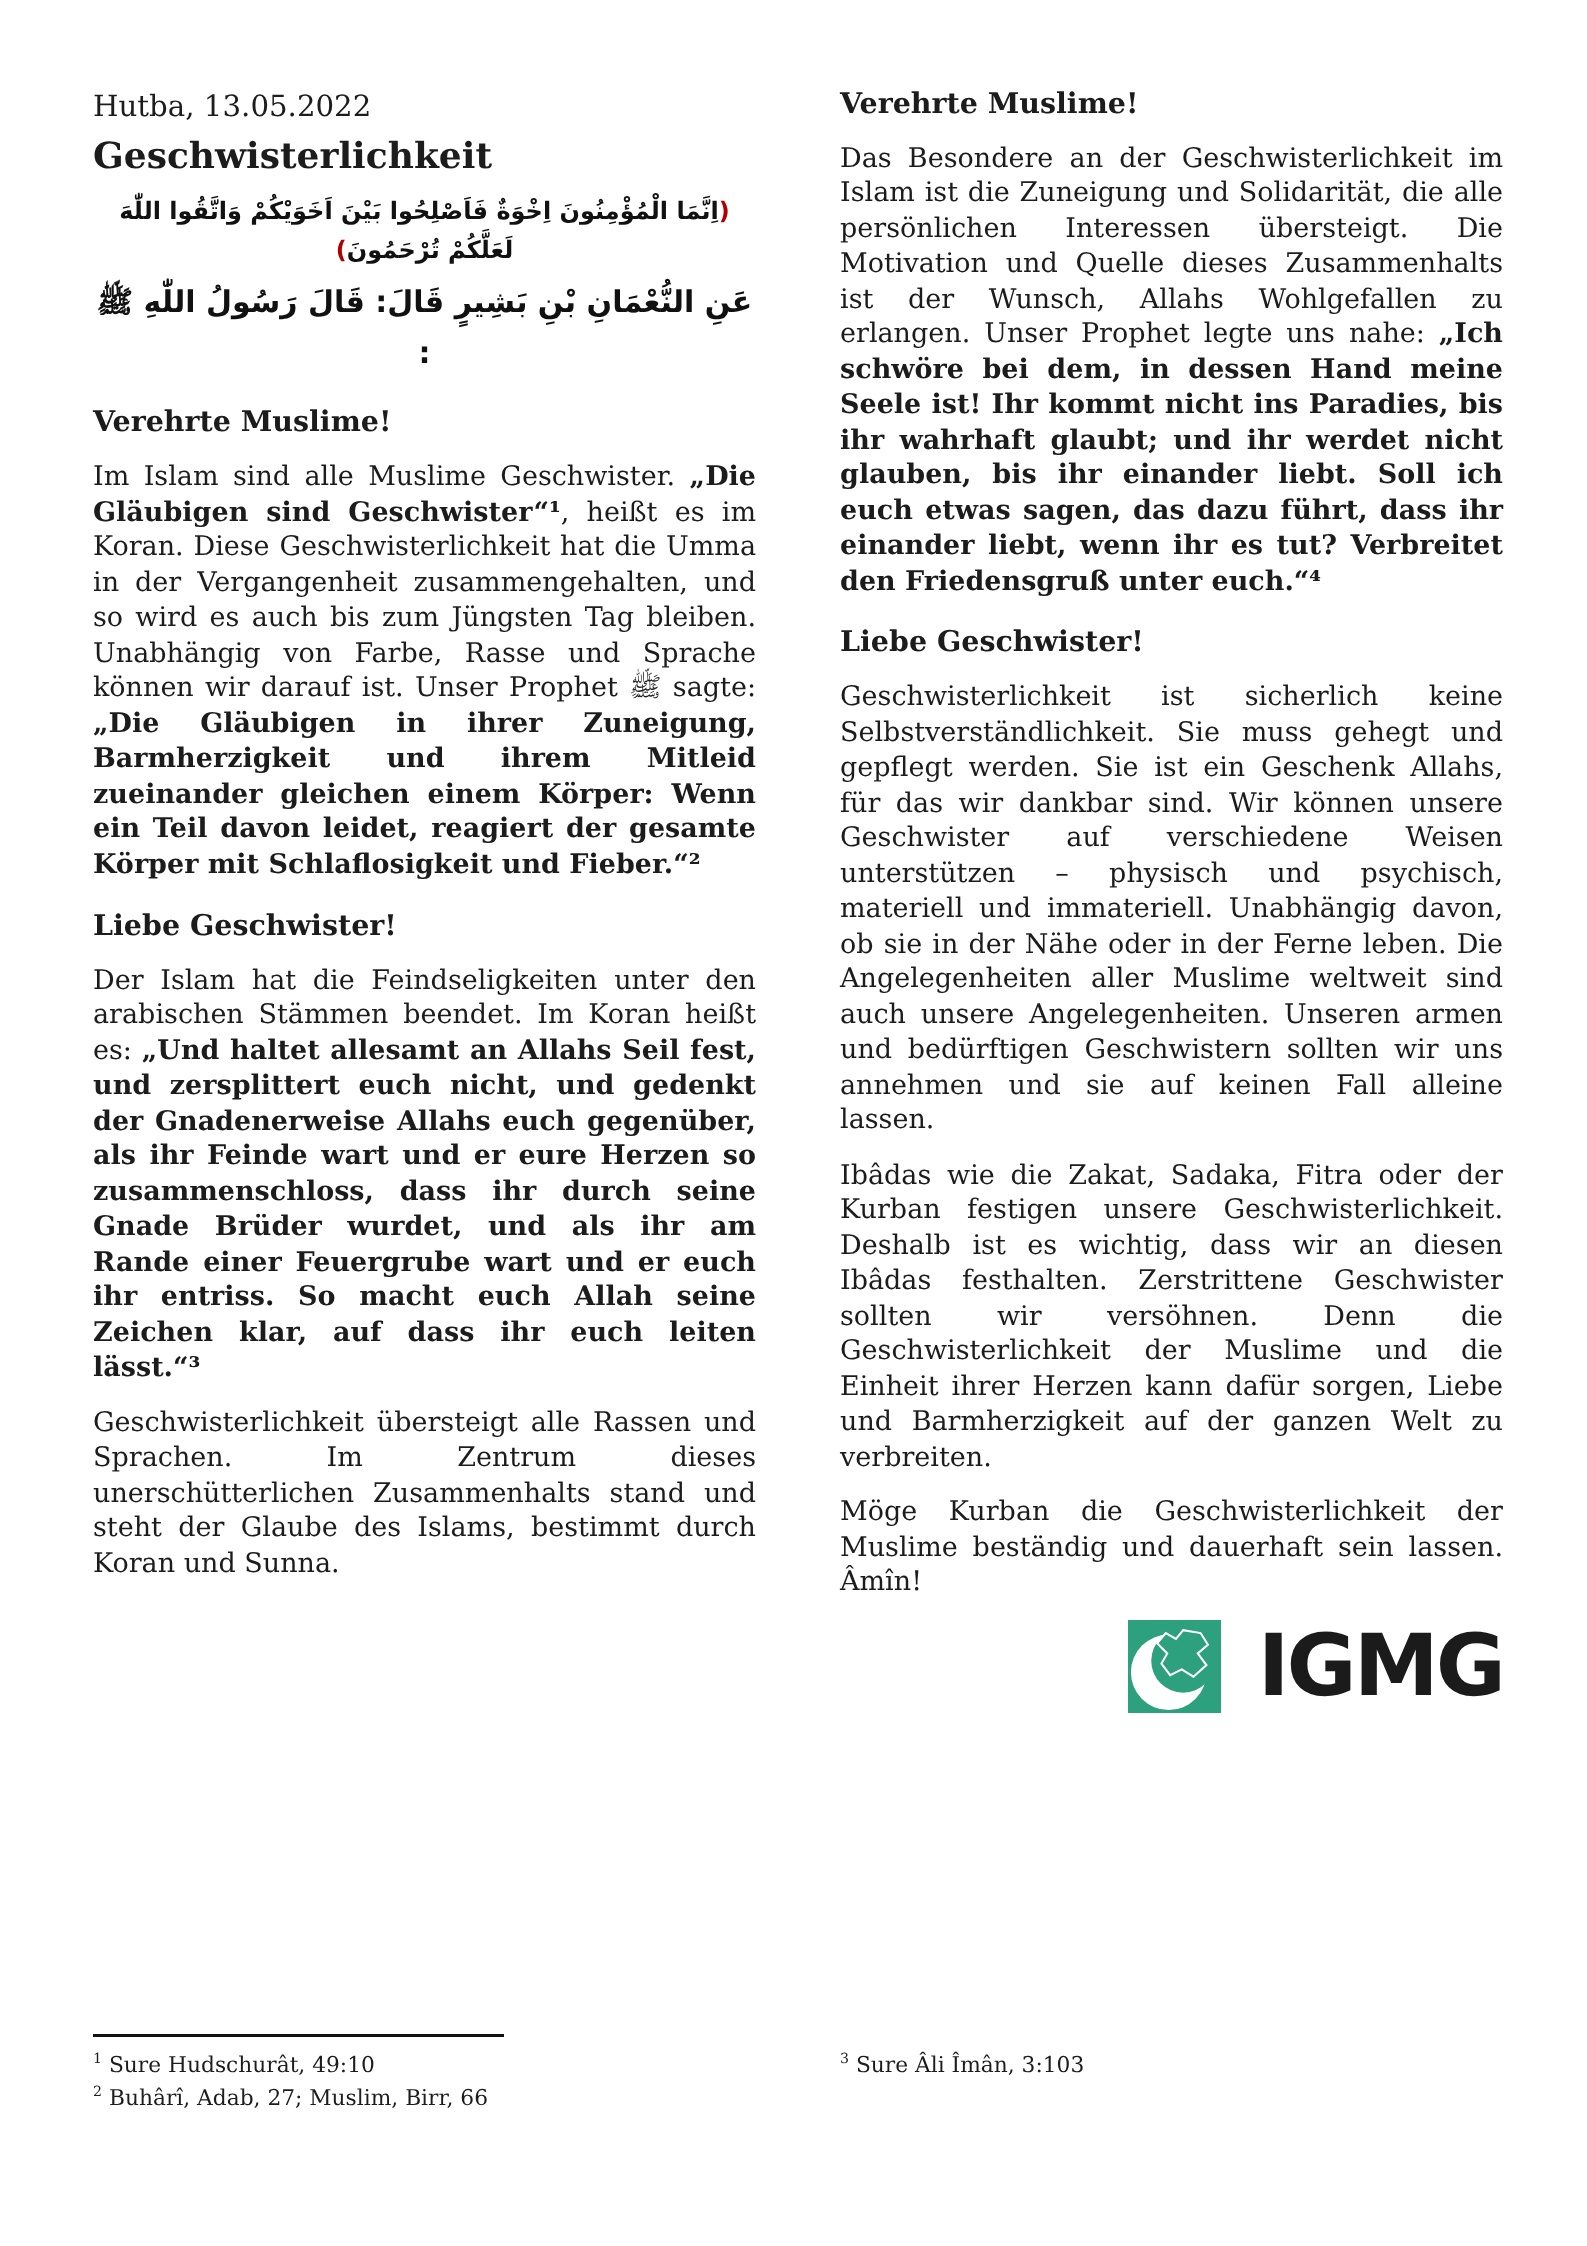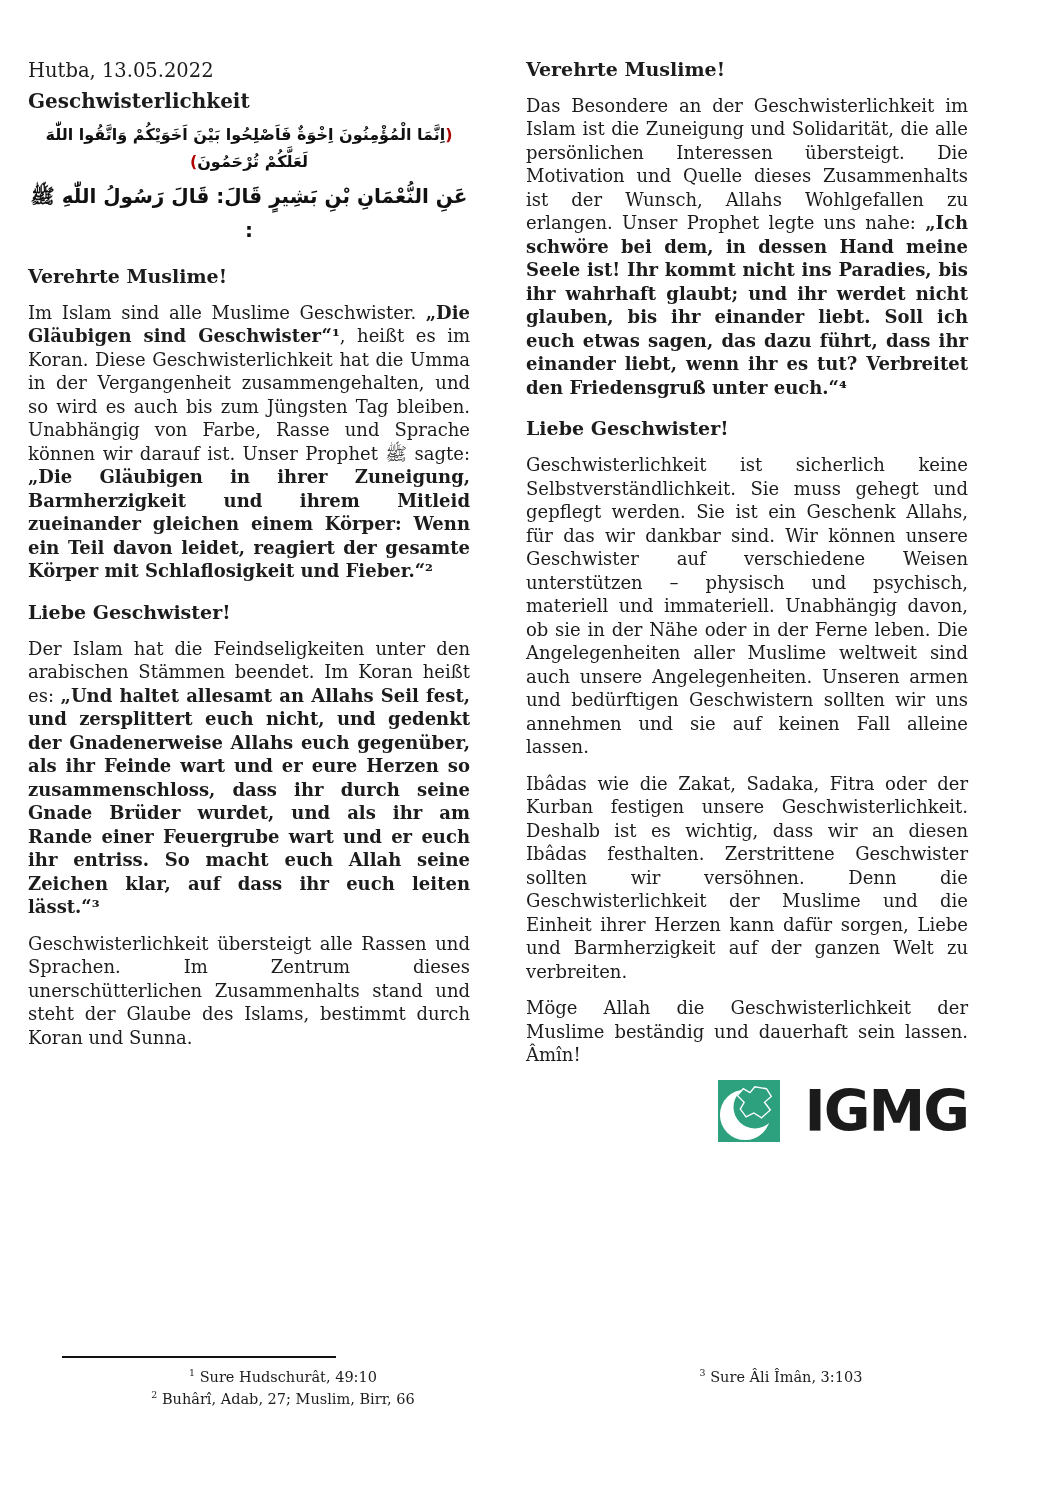--- a/index.html
+++ b/index.html
@@ -10,25 +10,25 @@
   *{margin:0;padding:0;box-sizing:border-box;}
   html,body{background:#ffffff;}
   body{font-family:"DejaVu Serif","Liberation Serif",serif;color:var(--ink);}
   .page{
     position:relative;
     width:1058px;height:1497px;
     margin:0 auto;background:#fff;overflow:hidden;
   }
   .columns{
     display:flex;gap:56px;
-    padding:58px 56px 0 28px;
+    padding:58px 56px 0 62px;
   }
   .col{width:442px;flex:0 0 442px;}
   .dateline{font-size:19.5px;line-height:1.35;margin-bottom:4px;}
-  .doc-title{font-size:20px;font-weight:bold;line-height:1.3;margin-bottom:8px;}
+  .doc-title{font-size:24px;font-weight:bold;line-height:1.3;margin-bottom:8px;}
   h2.section-heading{font-size:19px;font-weight:bold;margin:18px 0 12px 0;line-height:1.25;}
   h2.section-heading.first{margin-top:0;}
   p.body{
     font-size:18px;line-height:23.5px;text-align:justify;
     margin-bottom:13px;
   }
   p.body span.bold{font-weight:bold;}
   .red{color:var(--accent-red);}
   .arabic{
     direction:rtl;
@@ -42,21 +42,21 @@
   .logo{display:flex;align-items:center;gap:24px;}
   .logo-mark{width:62px;height:62px;display:block;}
   .logo-text{
     font-family:"DejaVu Sans","Liberation Sans",sans-serif;
     font-weight:800;font-size:57px;line-height:62px;
     letter-spacing:-2px;color:#1b1b1b;
   }
   .footnotes{
     position:absolute;left:62px;top:1356px;width:940px;
     display:flex;gap:56px;
-    font-size:14.5px;line-height:1.55;text-align:center;
+    font-size:14.5px;line-height:1.55;
   }
   .fn-col{width:442px;flex:0 0 442px;}
   .fn-rule{width:274px;border-top:2px solid #111;margin-bottom:8px;}
   .fn-col.right{padding-top:10px;}
   .fn sup{font-size:0.65em;}
 </style>
 </head>
 <body>
 
 <div class="page">
@@ -77,21 +77,21 @@
       <p class="body"><span>Geschwisterlichkeit übersteigt alle Rassen und Sprachen. Im Zentrum dieses unerschütterlichen Zusammenhalts stand und steht der Glaube des Islams, bestimmt durch Koran und Sunna.</span></p>
     </div>
 
     <div class="col">
       <h2 class="section-heading first">Verehrte Muslime!</h2>
       <p class="body"><span>Das Besondere an der Geschwisterlichkeit im Islam ist die Zuneigung und Solidarität, die alle persönlichen Interessen übersteigt. Die Motivation und Quelle dieses Zusammenhalts ist der Wunsch, Allahs Wohlgefallen zu erlangen. Unser Prophet legte uns nahe: </span><span class="bold">„Ich schwöre bei dem, in dessen Hand meine Seele ist! Ihr kommt nicht ins Paradies, bis ihr wahrhaft glaubt; und ihr werdet nicht glauben, bis ihr einander liebt. Soll ich euch etwas sagen, das dazu führt, dass ihr einander liebt, wenn ihr es tut? Verbreitet den Friedensgruß unter euch.“⁴</span></p>
 
       <h2 class="section-heading">Liebe Geschwister!</h2>
       <p class="body"><span>Geschwisterlichkeit ist sicherlich keine Selbstverständlichkeit. Sie muss gehegt und gepflegt werden. Sie ist ein Geschenk Allahs, für das wir dankbar sind. Wir können unsere Geschwister auf verschiedene Weisen unterstützen – physisch und psychisch, materiell und immateriell. Unabhängig davon, ob sie in der Nähe oder in der Ferne leben. Die Angelegenheiten aller Muslime weltweit sind auch unsere Angelegenheiten. Unseren armen und bedürftigen Geschwistern sollten wir uns annehmen und sie auf keinen Fall alleine lassen.</span></p>
       <p class="body"><span>Ibâdas wie die Zakat, Sadaka, Fitra oder der Kurban festigen unsere Geschwisterlichkeit. Deshalb ist es wichtig, dass wir an diesen Ibâdas festhalten. Zerstrittene Geschwister sollten wir versöhnen. Denn die Geschwisterlichkeit der Muslime und die Einheit ihrer Herzen kann dafür sorgen, Liebe und Barmherzigkeit auf der ganzen Welt zu verbreiten.</span></p>
-      <p class="body"><span>Möge Allah die Geschwisterlichkeit der Muslime beständig und dauerhaft sein lassen. Âmîn!</span></p>
+      <p class="body"><span>Möge Kurban die Geschwisterlichkeit der Muslime beständig und dauerhaft sein lassen. Âmîn!</span></p>
 
       <div class="logo-row">
         <div class="logo">
           <svg class="logo-mark" viewBox="0 0 64 64" aria-hidden="true">
             <rect x="0" y="0" width="64" height="64" fill="#2da07d"></rect>
             <circle cx="28" cy="36" r="26" fill="#ffffff"></circle>
             <circle cx="38" cy="28" r="22" fill="#2da07d"></circle>
             <path d="M20 16 L26 9 L33 13 L38 7 L50 9 L55 17 L48 23 L54 31 L45 39 L37 34 L29 38 L23 30 L27 23 Z" fill="#2da07d" stroke="#ffffff" stroke-width="1.4"></path>
           </svg>
           <span class="logo-text">IGMG</span>

